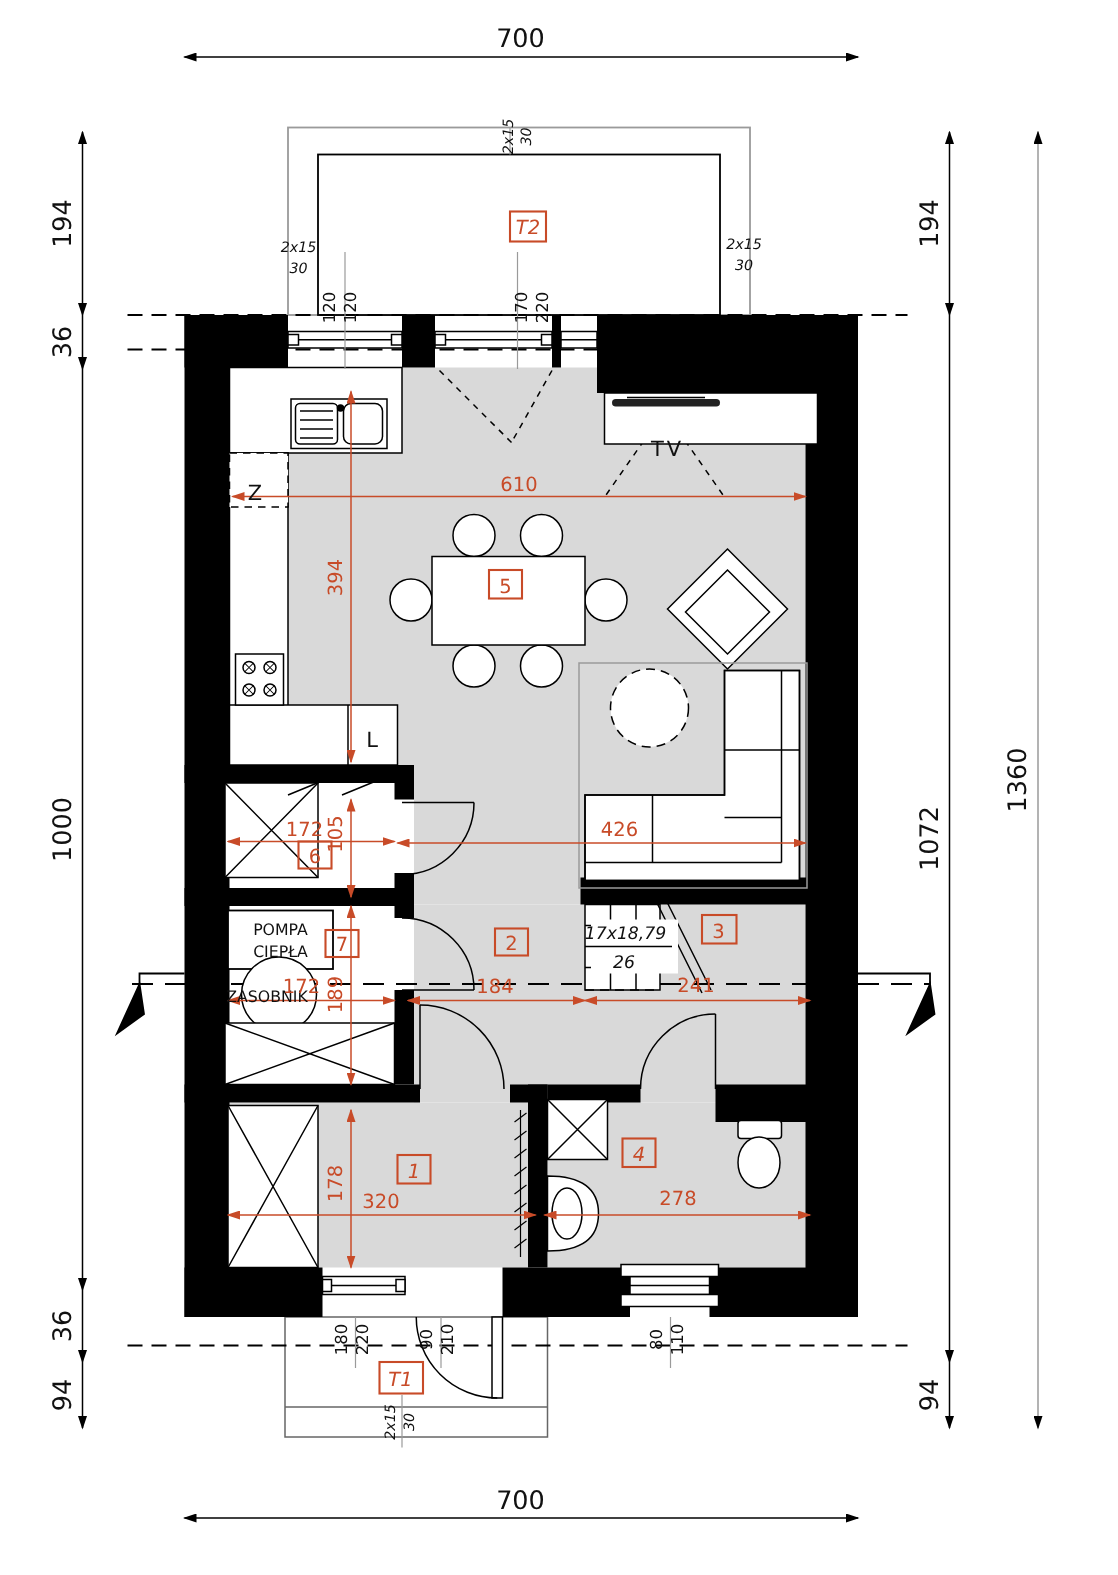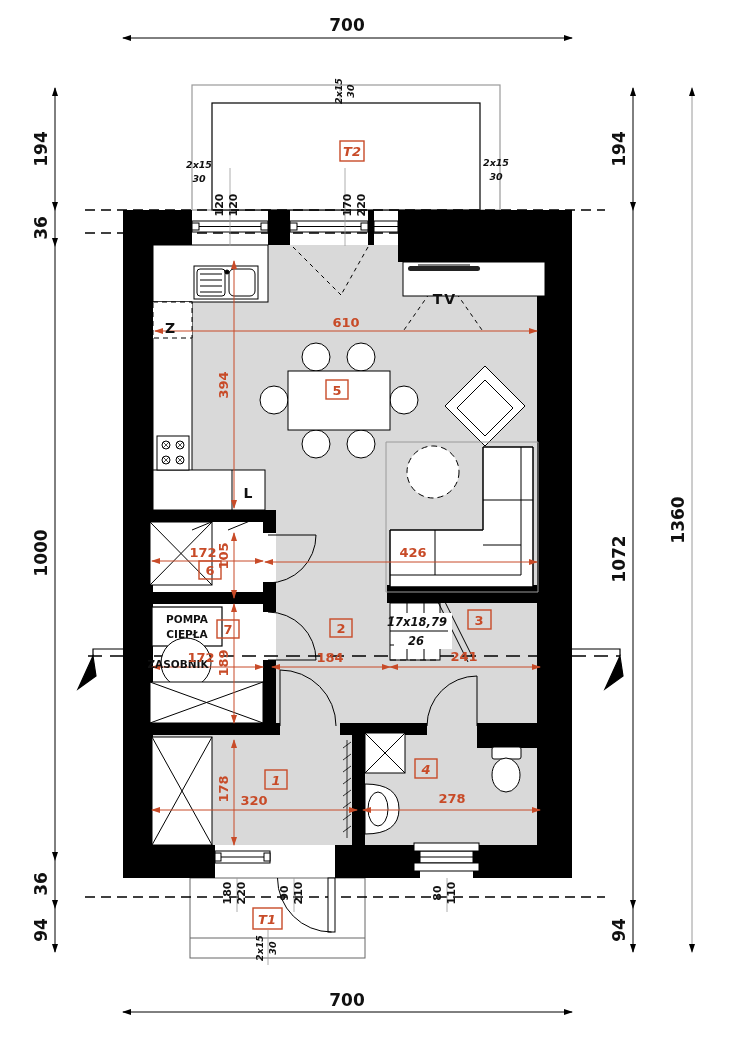--- a/index.html
+++ b/index.html
@@ -1,17 +1,17 @@
 <!DOCTYPE html>
 <html><head>
 <meta charset="utf-8">
 <style>
   html,body{margin:0;padding:0;background:#fff;}
   #canvas{position:relative;width:745px;height:1050px;background:#fff;overflow:hidden;
-          font-family:"Liberation Sans",sans-serif;font-weight:bold;}
+          font-family:"Liberation Sans",sans-serif;}
   svg{position:absolute;left:0;top:0;}
   text{fill:#111;}
   .dimT{font-size:17px;font-family:"DejaVu Sans",sans-serif;}
   .winT{font-size:11px;font-family:"DejaVu Sans",sans-serif;}
   .stepT{font-size:9.5px;font-style:italic;font-family:"DejaVu Sans",sans-serif;}
   .rdim{font-size:13px;font-family:"DejaVu Sans",sans-serif;fill:#c84b28;}
   .rlab{font-size:13px;font-family:"DejaVu Sans",sans-serif;fill:#c84b28;}
   .ital{font-style:italic;}
   .lbl{font-size:14px;font-family:"DejaVu Sans",sans-serif;}
   .lbs{font-size:10.5px;font-family:"DejaVu Sans",sans-serif;}

